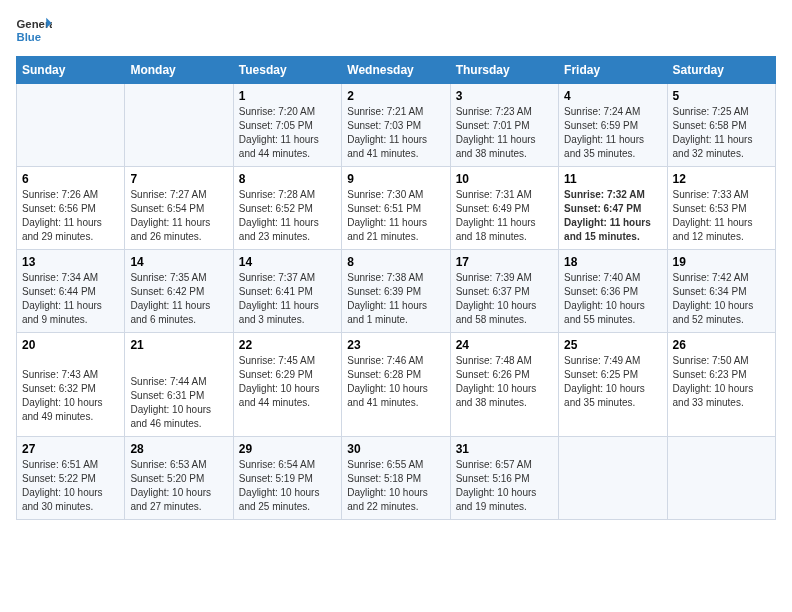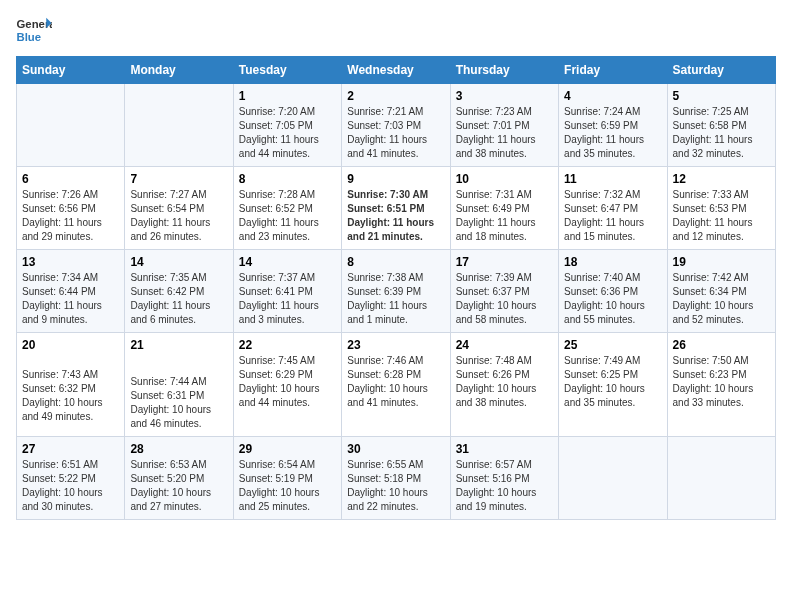--- a/index.html
+++ b/index.html
@@ -163,33 +163,33 @@
 Daylight: 11 hours and 26 minutes.</div>
         </td>
         <td>
           <span class="day-number">8</span>
           <div class="day-info" style="white-space: pre-line;">Sunrise: 7:28 AM
 Sunset: 6:52 PM
 Daylight: 11 hours and 23 minutes.</div>
         </td>
         <td>
           <span class="day-number">9</span>
-          <div class="day-info" style="white-space: pre-line; font-weight: bold;">Sunrise: 7:30 AM
+          <div class="day-info" style="white-space: pre-line;">Sunrise: 7:30 AM
 Sunset: 6:51 PM
 Daylight: 11 hours and 21 minutes.</div>
         </td>
         <td>
           <span class="day-number">10</span>
           <div class="day-info" style="white-space: pre-line;">Sunrise: 7:31 AM
 Sunset: 6:49 PM
 Daylight: 11 hours and 18 minutes.</div>
         </td>
         <td>
           <span class="day-number">11</span>
-          <div class="day-info" style="white-space: pre-line;">Sunrise: 7:32 AM
+          <div class="day-info" style="white-space: pre-line; font-weight: bold;">Sunrise: 7:32 AM
 Sunset: 6:47 PM
 Daylight: 11 hours and 15 minutes.</div>
         </td>
         <td>
           <span class="day-number">12</span>
           <div class="day-info" style="white-space: pre-line;">Sunrise: 7:33 AM
 Sunset: 6:53 PM
 Daylight: 11 hours and 12 minutes.</div>
         </td>
       </tr>

